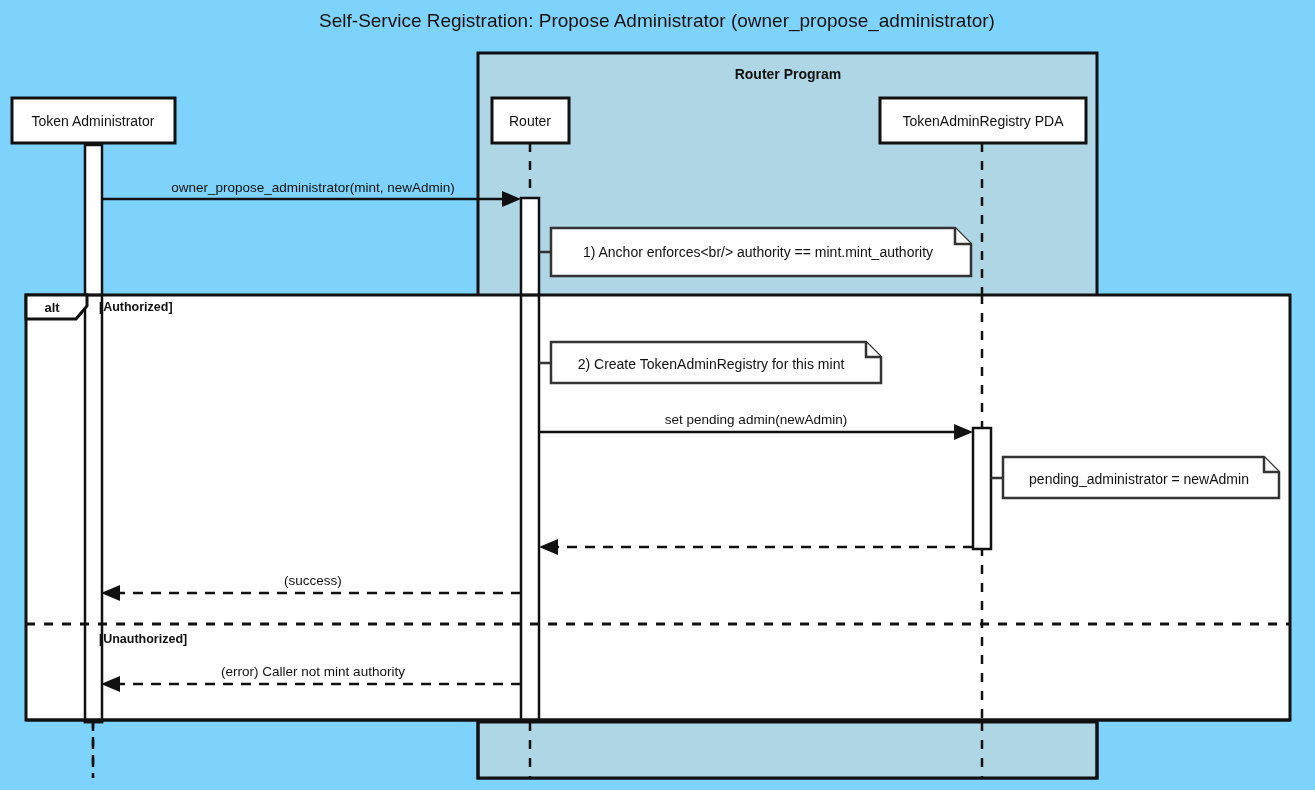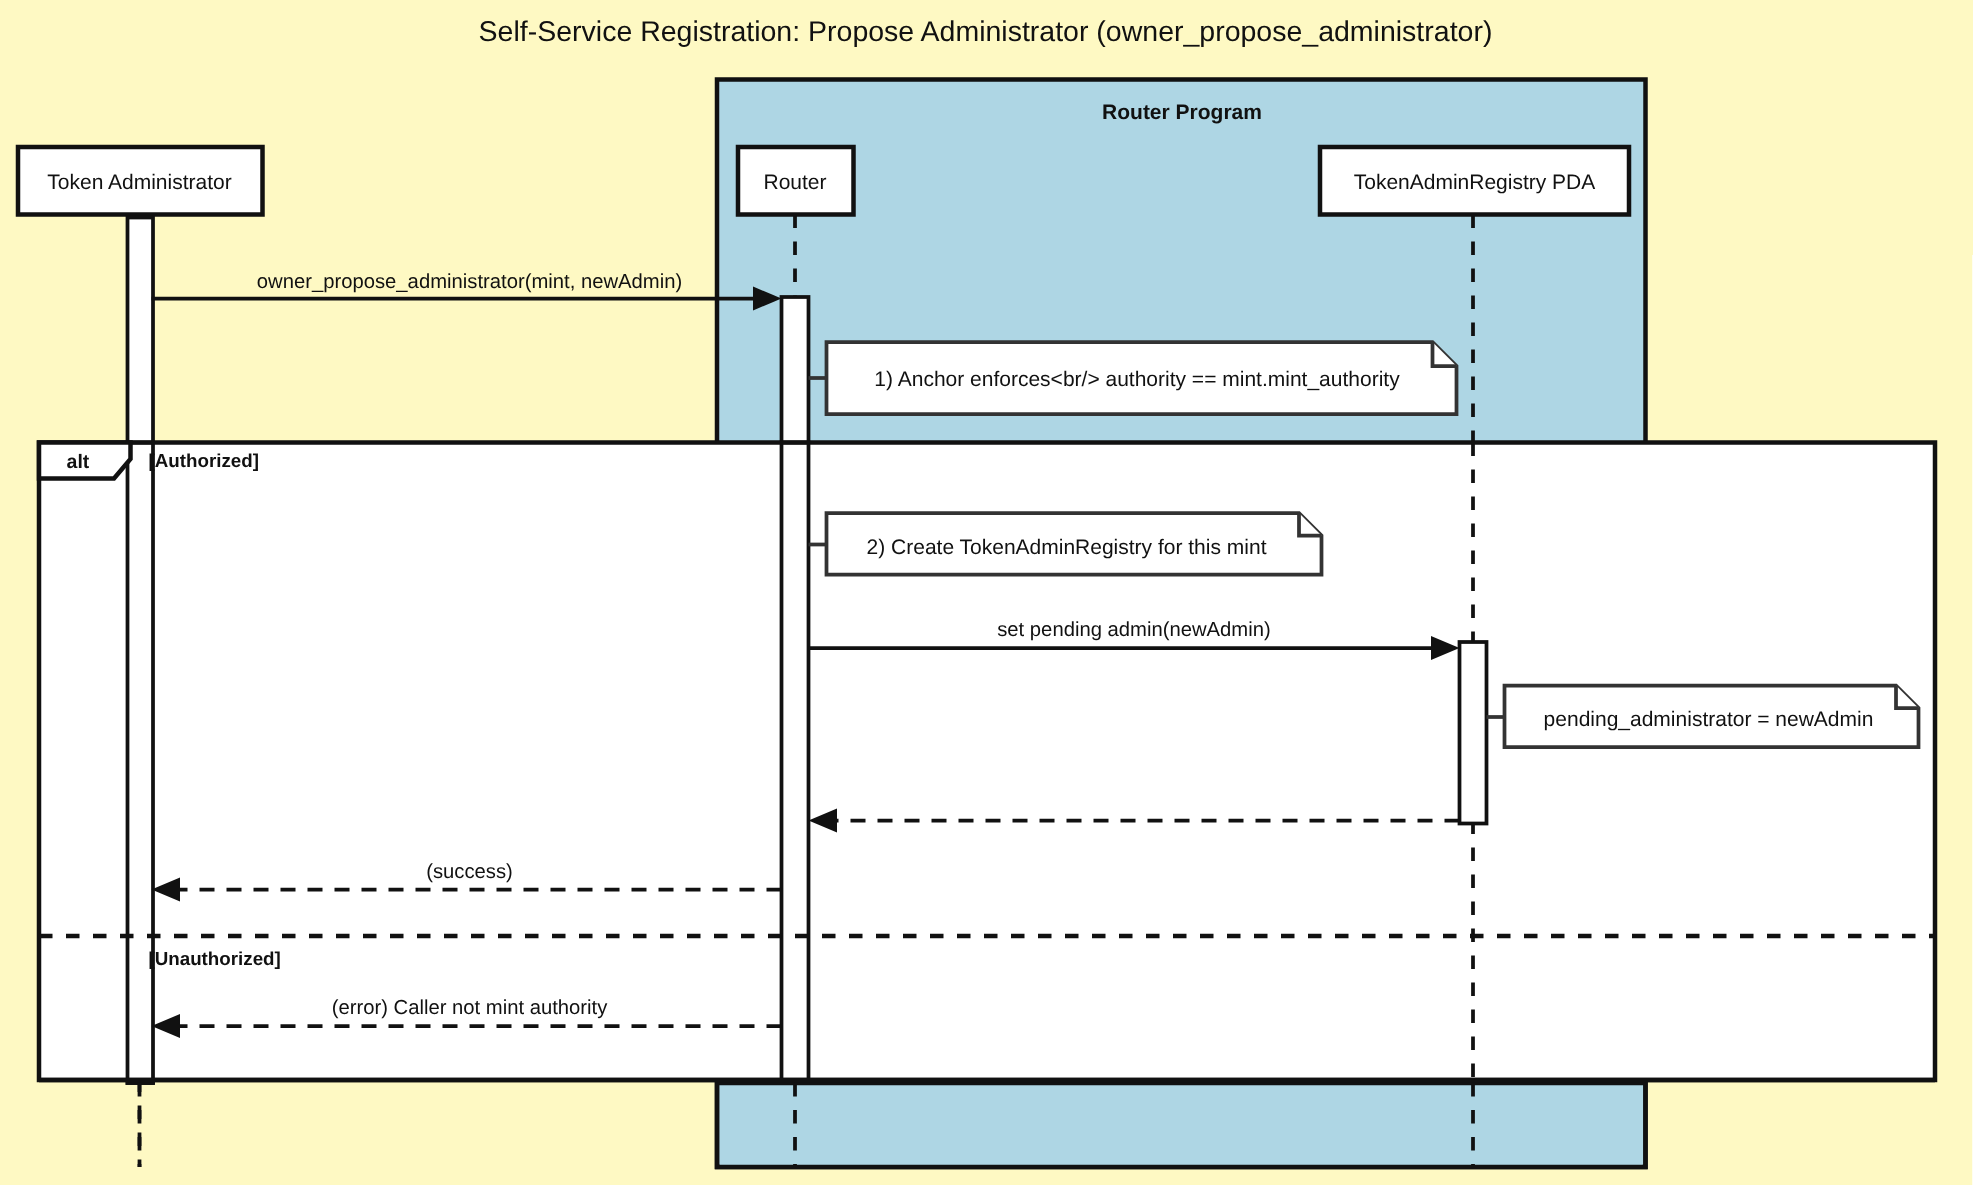--- a/index.html
+++ b/index.html
@@ -10,21 +10,21 @@
   body {
     font-family: "Liberation Sans", sans-serif;
     width: 1315px;
     height: 790px;
     overflow: hidden;
   }
   #canvas {
     position: relative;
     width: 1315px;
     height: 790px;
-    background: #fef9c3;
+    background: #7dd3fc;
   }
   svg.diagram {
     position: absolute;
     top: 0;
     left: 0;
     width: 1315px;
     height: 790px;
   }
   .title-text {
     font-family: "Liberation Sans", sans-serif;

